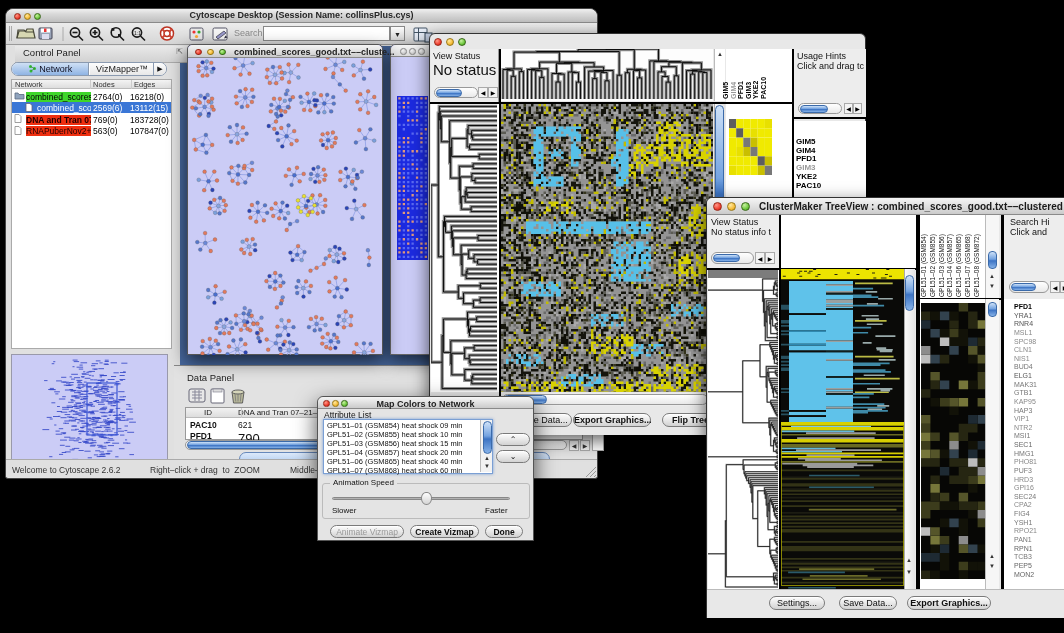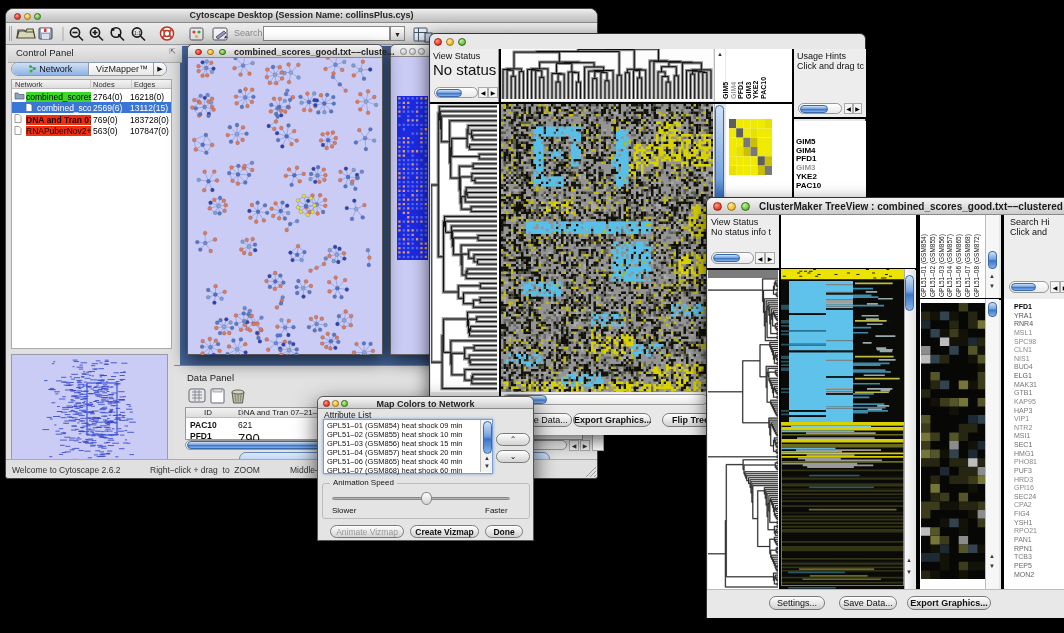--- a/index.html
+++ b/index.html
@@ -77,21 +77,21 @@
       <div class="abs" style="left:384px;top:3px;width:15px;height:15px;background:linear-gradient(#fbfbfb,#d8d8d8);border:1px solid #888;font-size:7px;text-align:center;line-height:15px;color:#222">▼</div>
       <svg class="abs" style="left:407px;top:3px" width="20" height="17">
         <rect x="1" y="2" width="13" height="13" rx="1" fill="#e8eef8" stroke="#456"></rect>
         <line x1="1" y1="6.5" x2="14" y2="6.5" stroke="#456"></line>
         <line x1="5.5" y1="2" x2="5.5" y2="15" stroke="#456"></line>
         <rect x="12" y="7" width="7" height="9" fill="#cbd6ea" stroke="#345"></rect>
       </svg>
     </div>
     <div class="abs" style="left:174px;top:37px;right:1px;bottom:19px;background:#47689e"></div>
     <div class="abs" style="left:0;top:37px;width:174px;height:423px;background:#e0e0e0">
-      <div class="abs" style="left:2px;top:0;width:100%;height:17px;background:linear-gradient(#e9e9e9,#d2d2d2);border-bottom:1px solid #aaa">
+      <div class="abs" style="left:9px;top:0;width:100%;height:17px;background:linear-gradient(#e9e9e9,#d2d2d2);border-bottom:1px solid #aaa">
         <span class="abs" style="left:8px;top:1px;font-size:9.5px;color:#222">Control Panel</span>
         <span class="abs" style="right:6px;top:1px;font-size:8px;color:#666">⇱</span>
       </div>
       <div class="abs" style="left:5px;top:16px;width:156px;height:14px;border:1px solid #8a9ab0;border-radius:7px;background:#fff">
         <div class="abs" style="left:0;top:0;width:77px;height:12px;border-radius:6px 0 0 6px;background:linear-gradient(#cfe0f5,#8fb4e4);border-right:1px solid #8a9ab0;font-size:9px;text-align:center;line-height:12px;color:#112"><svg width="9" height="9" style="vertical-align:-1px">
             <circle cx="2.5" cy="2.5" r="1.5" fill="#3b3"></circle>
             <circle cx="6.5" cy="4.5" r="1.5" fill="#3b3"></circle>
             <circle cx="3" cy="7" r="1.5" fill="#3b3"></circle>
             <path d="M2.5 2.5 L6.5 4.5 L3 7" stroke="#383" fill="none" stroke-width="0.7"></path>
           </svg> Network</div>

